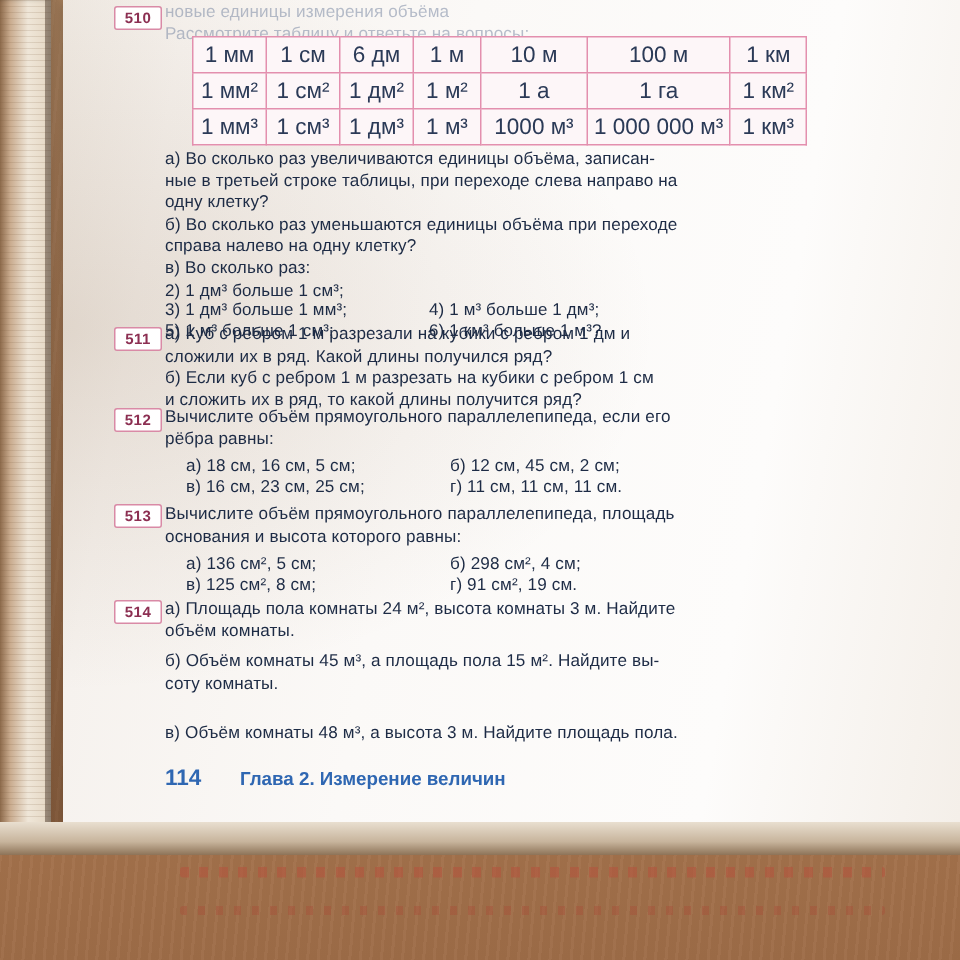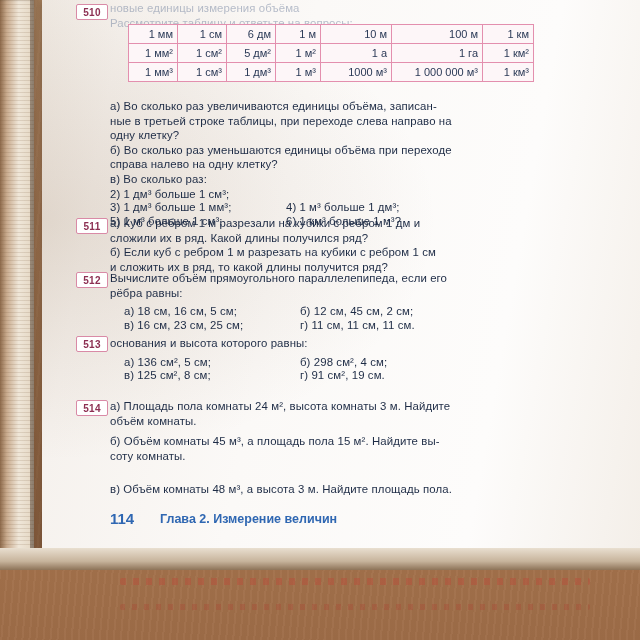--- a/index.html
+++ b/index.html
@@ -77,22 +77,22 @@
   .faded{color:#7d8ba5;opacity:.55;}
   
   .tbl{
     position:absolute;left:128px;top:24px;
     border-collapse:collapse;
     background:#fdf6f8;
   }
   .tbl td{
     border:1px solid #e38fae;
     color:#2b3a57;
-    font-size:11px;
-    text-align:right;
+    font-size:15px;
+    text-align:center;
     padding:3px 4px;
     white-space:nowrap;
   }
   .tbl td.w1{width:40px;}
   .tbl td.w2{width:40px;}
   .tbl td.w3{width:40px;}
   .tbl td.w4{width:36px;}
   .tbl td.w5{width:62px;}
   .tbl td.w6{width:82px;}
   .tbl td.w7{width:42px;}
@@ -150,21 +150,21 @@
       <td class="w2">1 см</td>
       <td class="w3">6 дм</td>
       <td class="w4">1 м</td>
       <td class="w5">10 м</td>
       <td class="w6">100 м</td>
       <td class="w7">1 км</td>
     </tr>
     <tr>
       <td>1 мм²</td>
       <td>1 см²</td>
-      <td>5 дм²</td>
+      <td>1 дм²</td>
       <td>1 м²</td>
       <td>1 а</td>
       <td>1 га</td>
       <td>1 км²</td>
     </tr>
     <tr>
       <td>1 мм³</td>
       <td>1 см³</td>
       <td>1 дм³</td>
       <td>1 м³</td>
@@ -209,20 +209,21 @@
       <span>а) 18 см, 16 см, 5 см;</span>
       <span>б) 12 см, 45 см, 2 см;</span>
     </div>
     <div class="two" style="padding-left:14px;">
       <span>в) 16 см, 23 см, 25 см;</span>
       <span>г) 11 см, 11 см, 11 см.</span>
     </div>
   </div>
 
   <div class="col" style="top:337px;">
+    <p class="p">Вычислите объём прямоугольного параллелепипеда, площадь</p>
     <p class="p">основания и высота которого равны:</p>
     <div class="two" style="margin-top:5px;padding-left:14px;">
       <span>а) 136 см², 5 см;</span>
       <span>б) 298 см², 4 см;</span>
     </div>
     <div class="two" style="padding-left:14px;">
       <span>в) 125 см², 8 см;</span>
       <span>г) 91 см², 19 см.</span>
     </div>
   </div>

